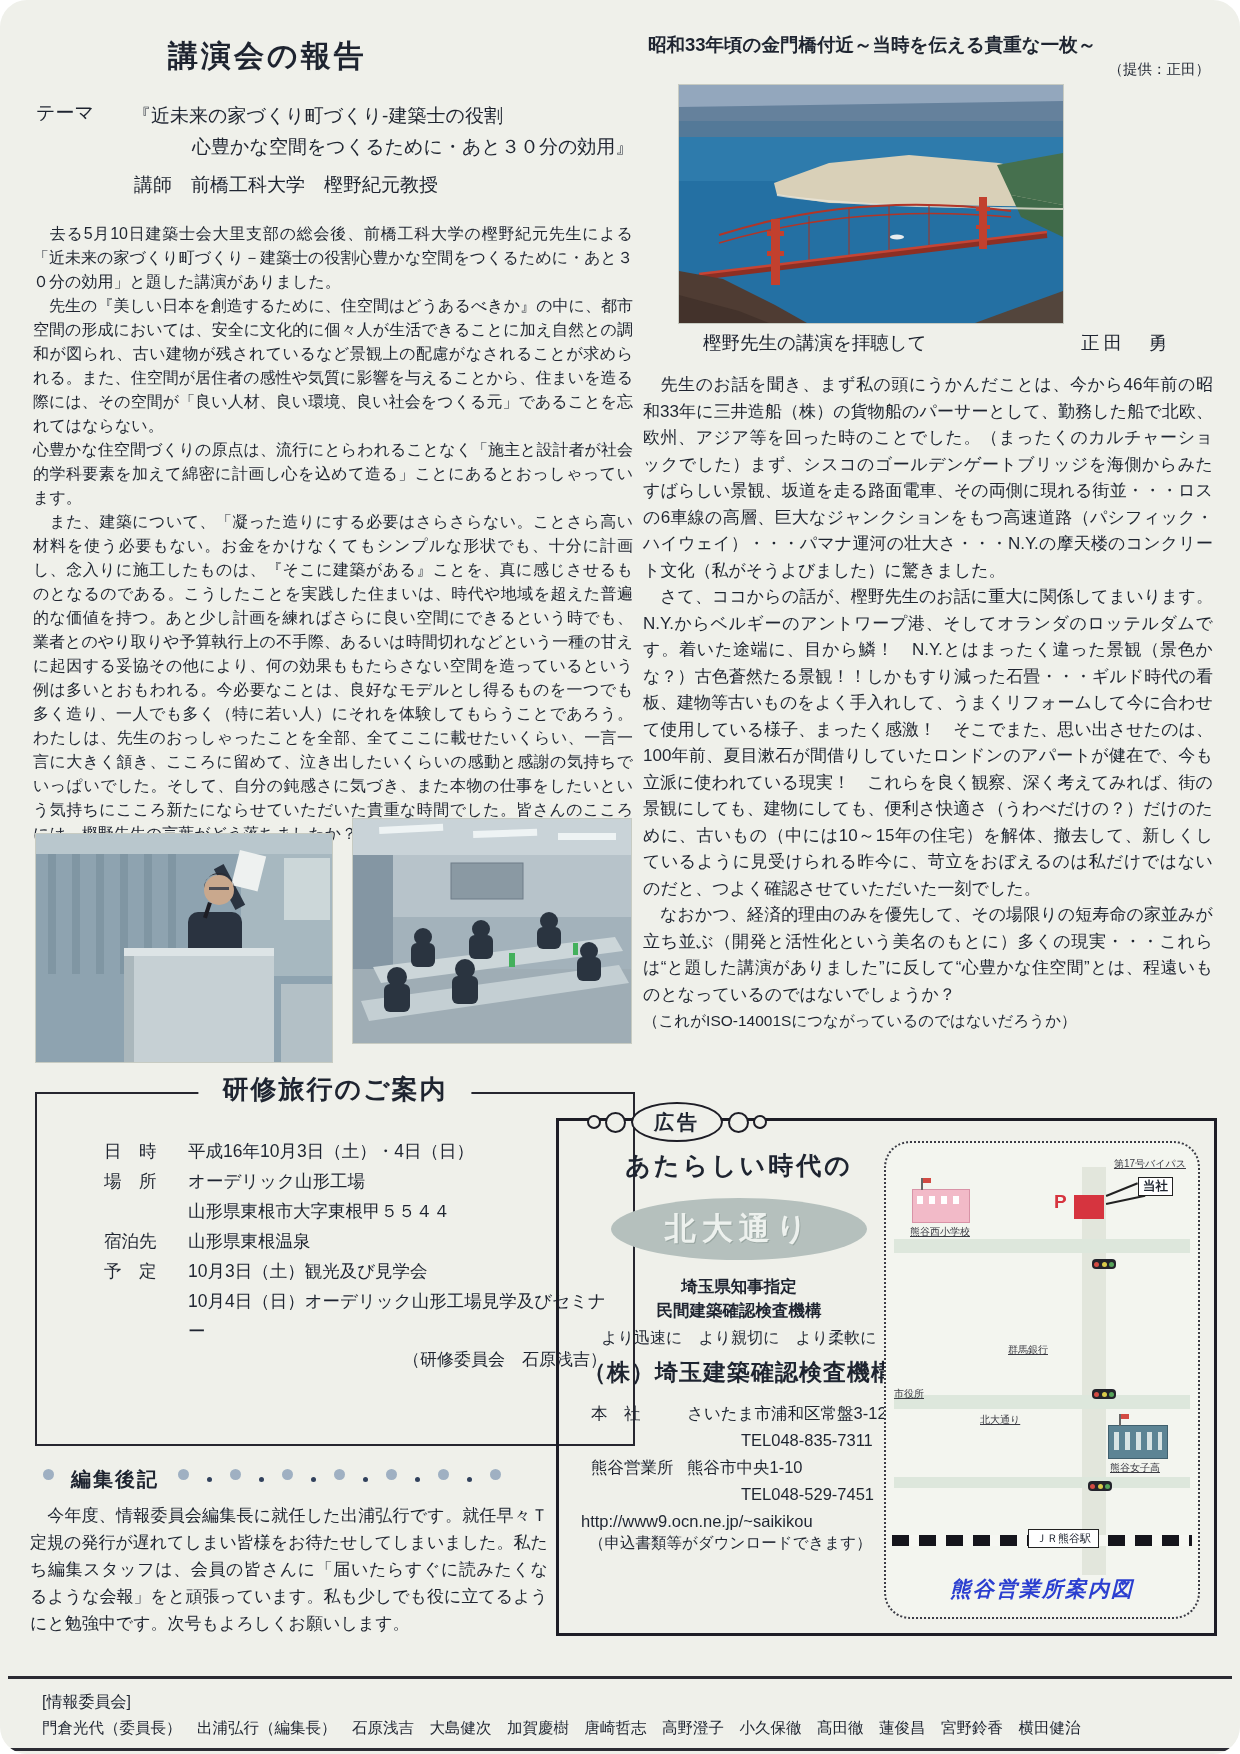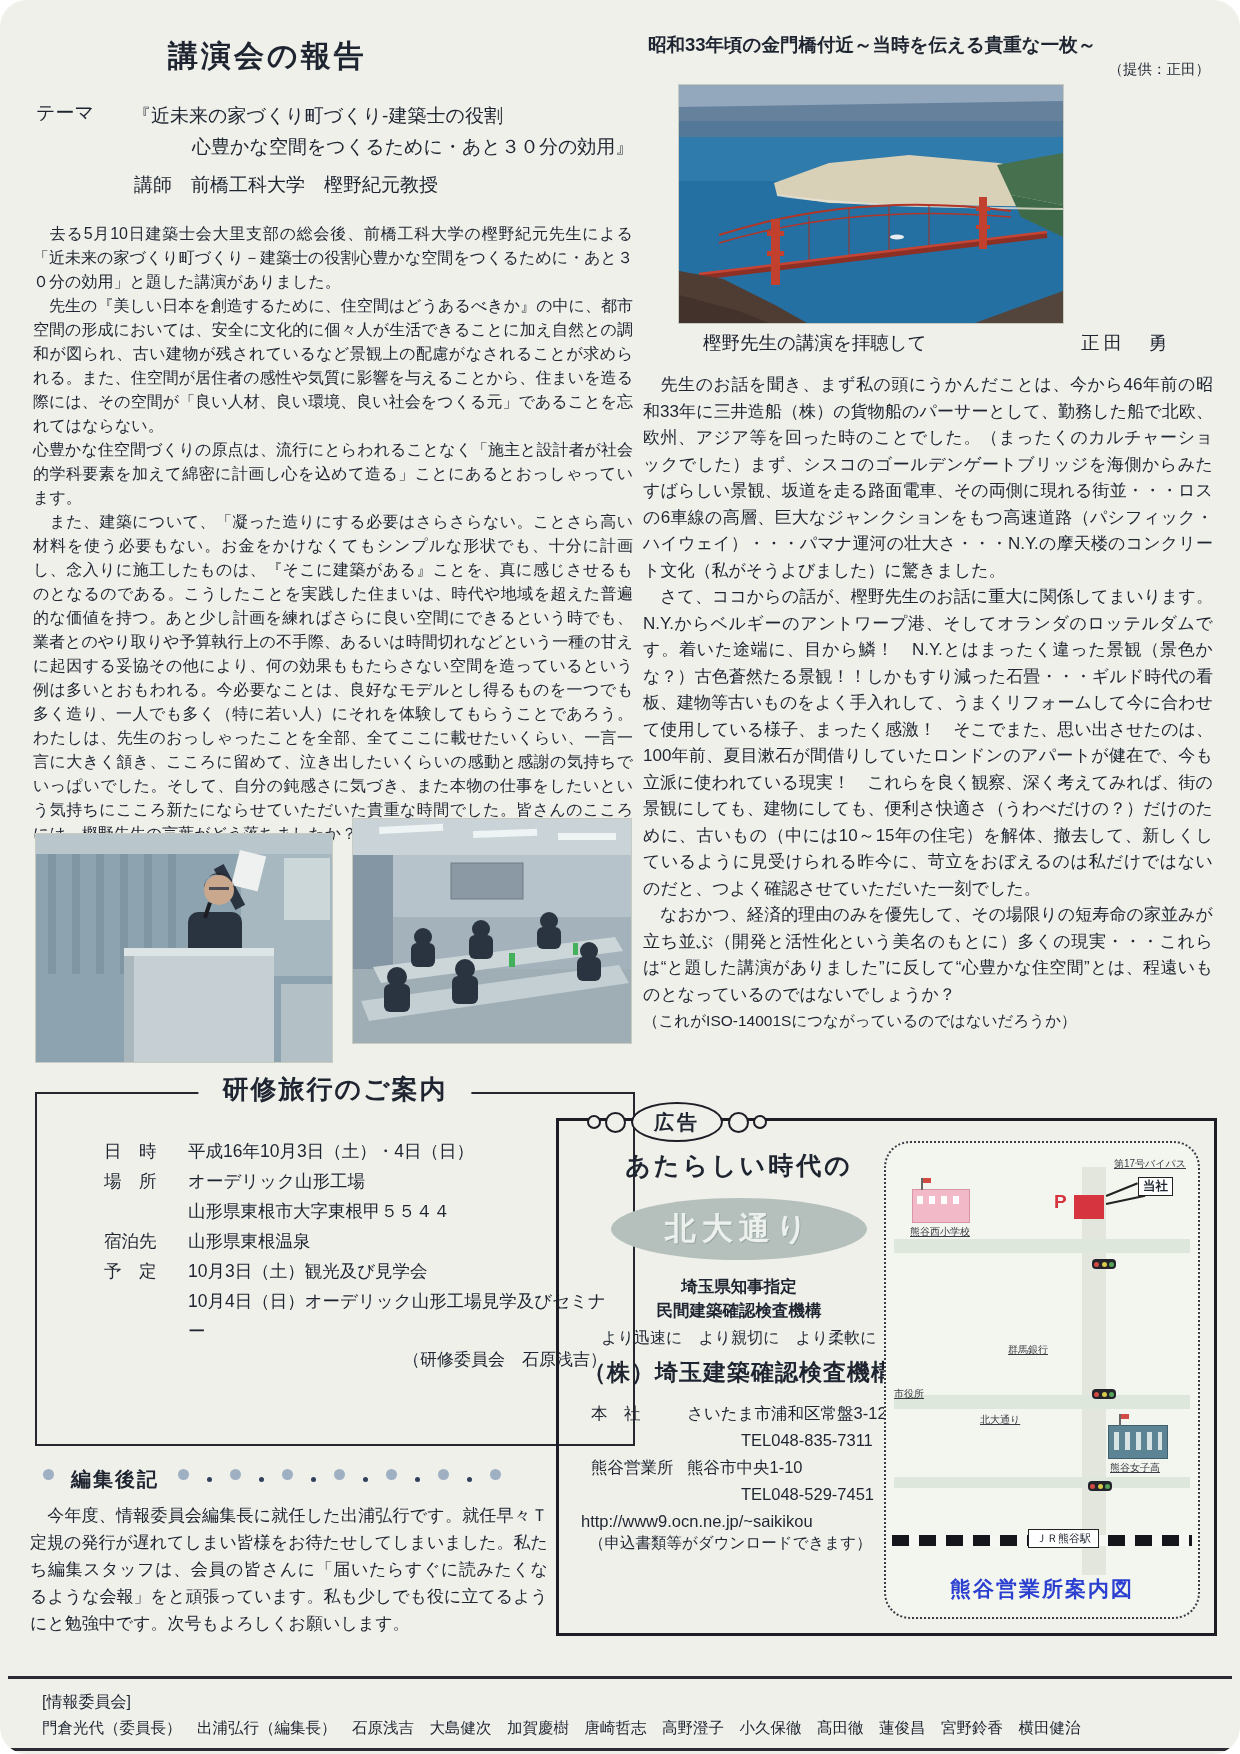--- a/index.html
+++ b/index.html
@@ -99,21 +99,21 @@
     font-size:12.5px;font-weight:bold;line-height:17px;}
   .arrow-line{position:absolute;height:1.5px;background:#222;transform-origin:left center;}
   .girls-bld{width:58px;height:32px;background:#5c8494;border:1px solid #40606e;}
   .girls-bld:before{content:"";position:absolute;left:5px;top:6px;width:48px;height:18px;
     background:repeating-linear-gradient(90deg,#d8e4e4 0 5px,transparent 5px 11px);}
   .railway{position:absolute;left:6px;top:392px;width:300px;height:11px;
     background:repeating-linear-gradient(90deg,#15151c 0 17px,#f6f7f2 17px 27px);}
   .station{position:absolute;left:142px;top:386px;background:#fff;border:1.5px solid #222;
     font-size:11px;padding:1px 7px;white-space:nowrap;}
   .map-caption{position:absolute;bottom:14px;width:100%;text-align:center;color:#2b3fd0;
-    font-size:21px;font-weight:bold;letter-spacing:2px;}
+    font-size:21px;font-weight:bold;letter-spacing:2px;font-style:italic;}
 </style>
 </head>
 <body>
 
 <div class="page">
 
   <div class="abs report-title">講演会の報告</div>
 
   <div class="abs theme-row">
     <div class="theme-label">テーマ</div>

